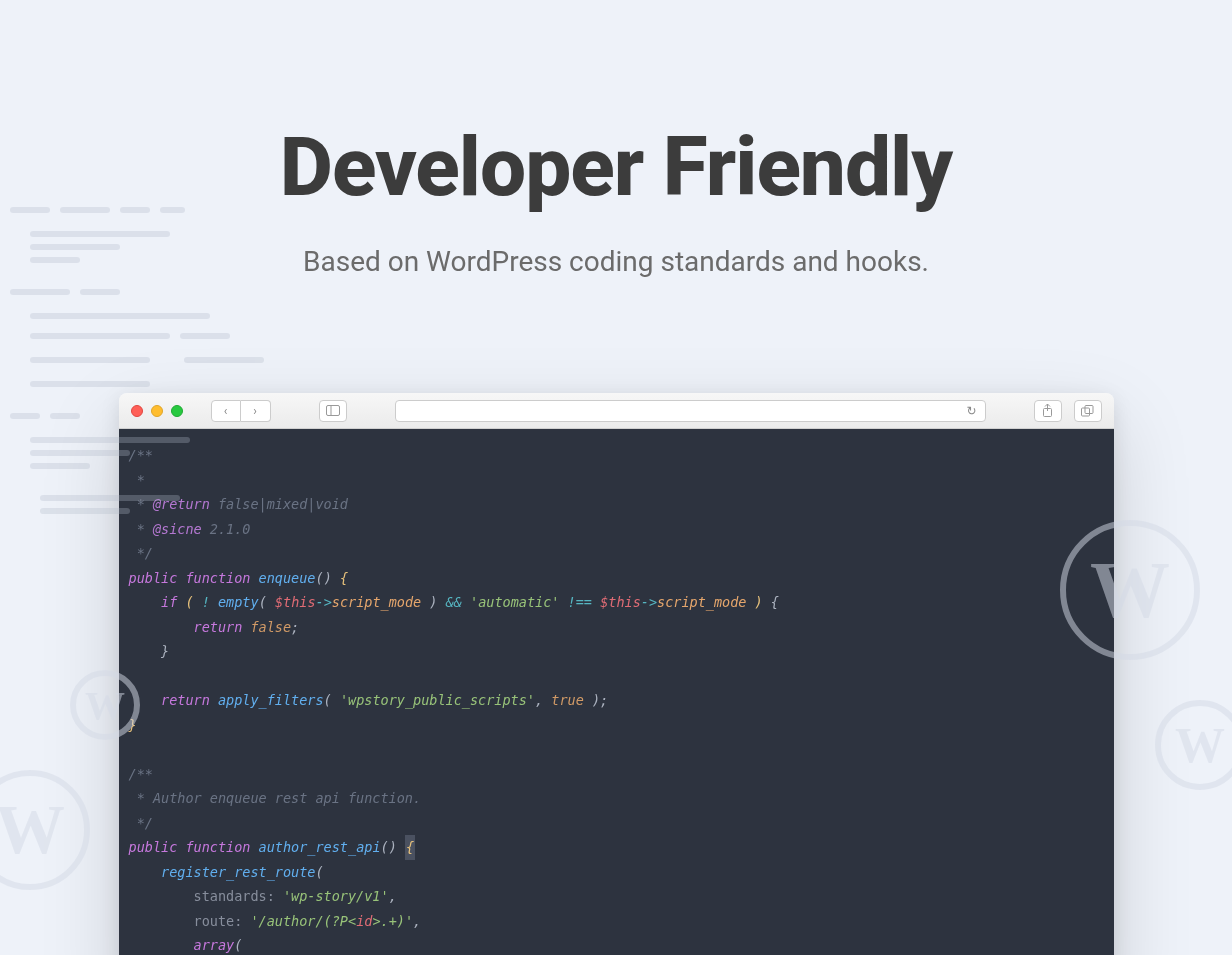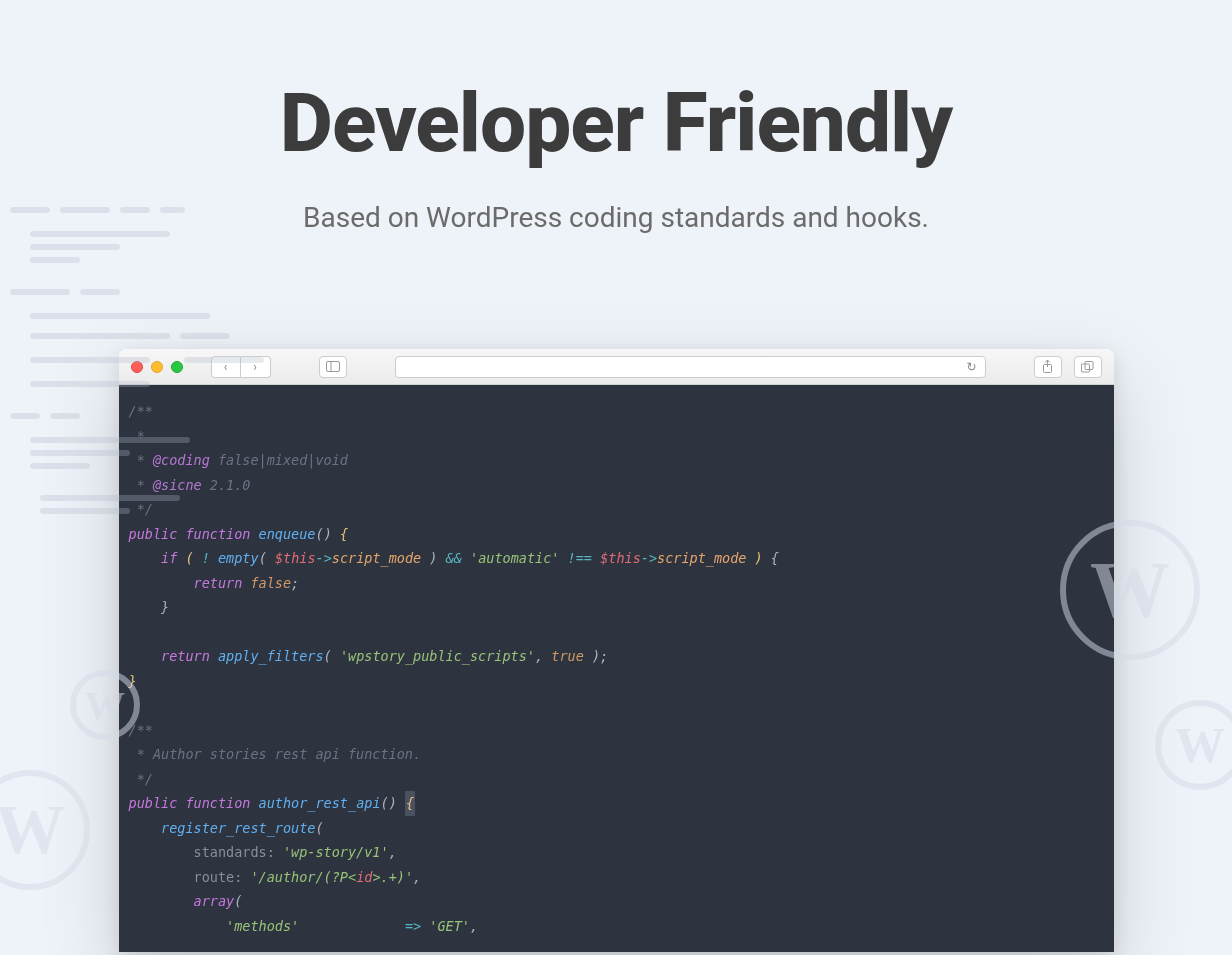--- a/index.html
+++ b/index.html
@@ -47,20 +47,21 @@
 
 .hero {
   text-align: center;
   padding-top: 75px;
 }
 .hero h1 {
   font-size: 82px;
   font-weight: 800;
   color: #3c3c3c;
   letter-spacing: -1px;
+  margin-top: 44px;
 }
 .hero p {
   font-size: 28px;
   color: #6b6b6b;
   margin-top: 30px;
   font-weight: 400;
 }
 
 .window {
   width: 995px;
@@ -234,33 +235,33 @@
             <rect x="0.5" y="3" width="8" height="8" rx="1" fill="none" stroke="#999"></rect>
             <rect x="4" y="0.5" width="8" height="8" rx="1" fill="none" stroke="#999"></rect>
           </svg>
       </div>
     </div>
   </div>
 
   <div class="code-area">
 <div class="line"><span class="c-comment">/**</span></div>
 <div class="line"><span class="c-comment"> *</span></div>
-<div class="line"><span class="c-comment"> * </span><span class="c-tag">@coding</span><span class="c-comment"> false|mixed|void</span></div>
+<div class="line"><span class="c-comment"> * </span><span class="c-tag">@return</span><span class="c-comment"> false|mixed|void</span></div>
 <div class="line"><span class="c-comment"> * </span><span class="c-tag">@sicne</span><span class="c-version"> 2.1.0</span></div>
 <div class="line"><span class="c-comment"> */</span></div>
 <div class="line"><span class="c-keyword">public</span> <span class="c-keyword">function</span> <span class="c-func">enqueue</span><span class="c-punct">()</span> <span class="c-brace-y">{</span></div>
 <div class="line">    <span class="c-keyword">if</span> <span class="c-brace-y">(</span> <span class="c-op">!</span> <span class="c-func">empty</span><span class="c-punct">(</span> <span class="c-var">$this</span><span class="c-op">-&gt;</span><span class="c-prop">script_mode</span> <span class="c-punct">)</span> <span class="c-op">&amp;&amp;</span> <span class="c-string">'automatic'</span> <span class="c-op">!==</span> <span class="c-var">$this</span><span class="c-op">-&gt;</span><span class="c-prop">script_mode</span> <span class="c-brace-y">)</span> <span class="c-punct">{</span></div>
 <div class="line">        <span class="c-keyword">return</span> <span class="c-bool">false</span><span class="c-punct">;</span></div>
 <div class="line">    <span class="c-punct">}</span></div>
 <div class="line"> </div>
 <div class="line">    <span class="c-keyword">return</span> <span class="c-func">apply_filters</span><span class="c-punct">(</span> <span class="c-string">'wpstory_public_scripts'</span><span class="c-punct">,</span> <span class="c-bool">true</span> <span class="c-punct">);</span></div>
 <div class="line"><span class="c-brace-y">}</span></div>
 <div class="line"> </div>
 <div class="line"><span class="c-comment">/**</span></div>
-<div class="line"><span class="c-comment"> * Author stories rest api function.</span></div>
+<div class="line"><span class="c-comment"> * Author enqueue rest api function.</span></div>
 <div class="line"><span class="c-comment"> */</span></div>
 <div class="line"><span class="c-keyword">public</span> <span class="c-keyword">function</span> <span class="c-func">author_rest_api</span><span class="c-punct">()</span> <span class="cursor-block"><span class="c-brace-y">{</span></span></div>
 <div class="line">    <span class="c-func">register_rest_route</span><span class="c-punct">(</span></div>
 <div class="line">        <span class="c-label">standards:</span> <span class="c-string">'wp-story/v1'</span><span class="c-punct">,</span></div>
 <div class="line">        <span class="c-label">route:</span> <span class="c-string">'/author/(?P&lt;</span><span class="c-regex">id</span><span class="c-string">&gt;.+)'</span><span class="c-punct">,</span></div>
 <div class="line">        <span class="c-keyword">array</span><span class="c-punct">(</span></div>
 <div class="line">            <span class="c-string">'methods'</span>             <span class="c-op">=&gt;</span> <span class="c-string">'GET'</span><span class="c-punct">,</span></div>
   </div>
 </div>
 

